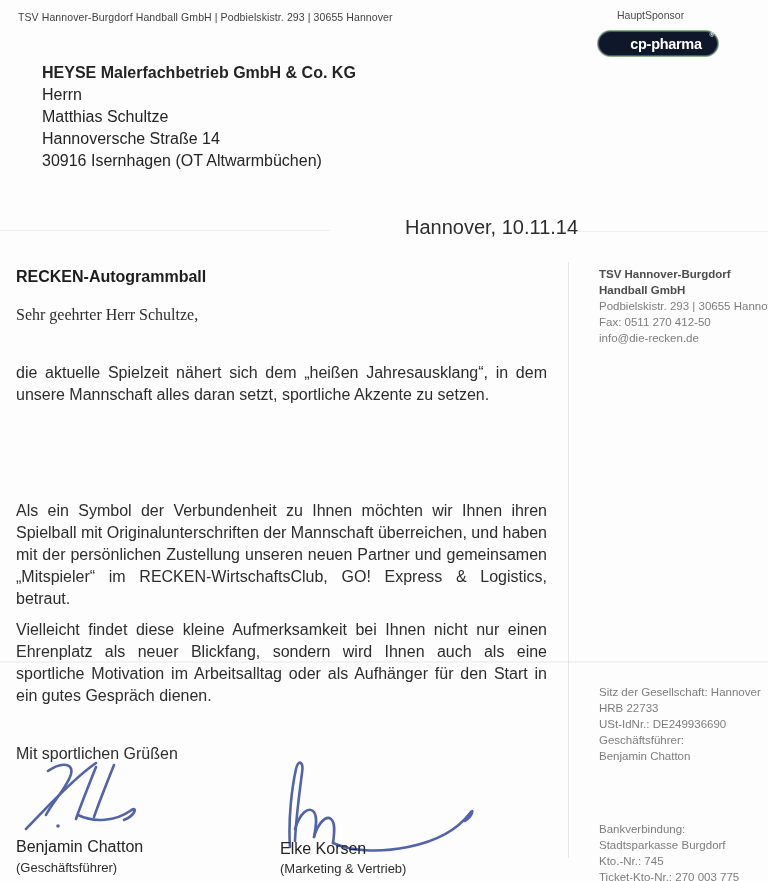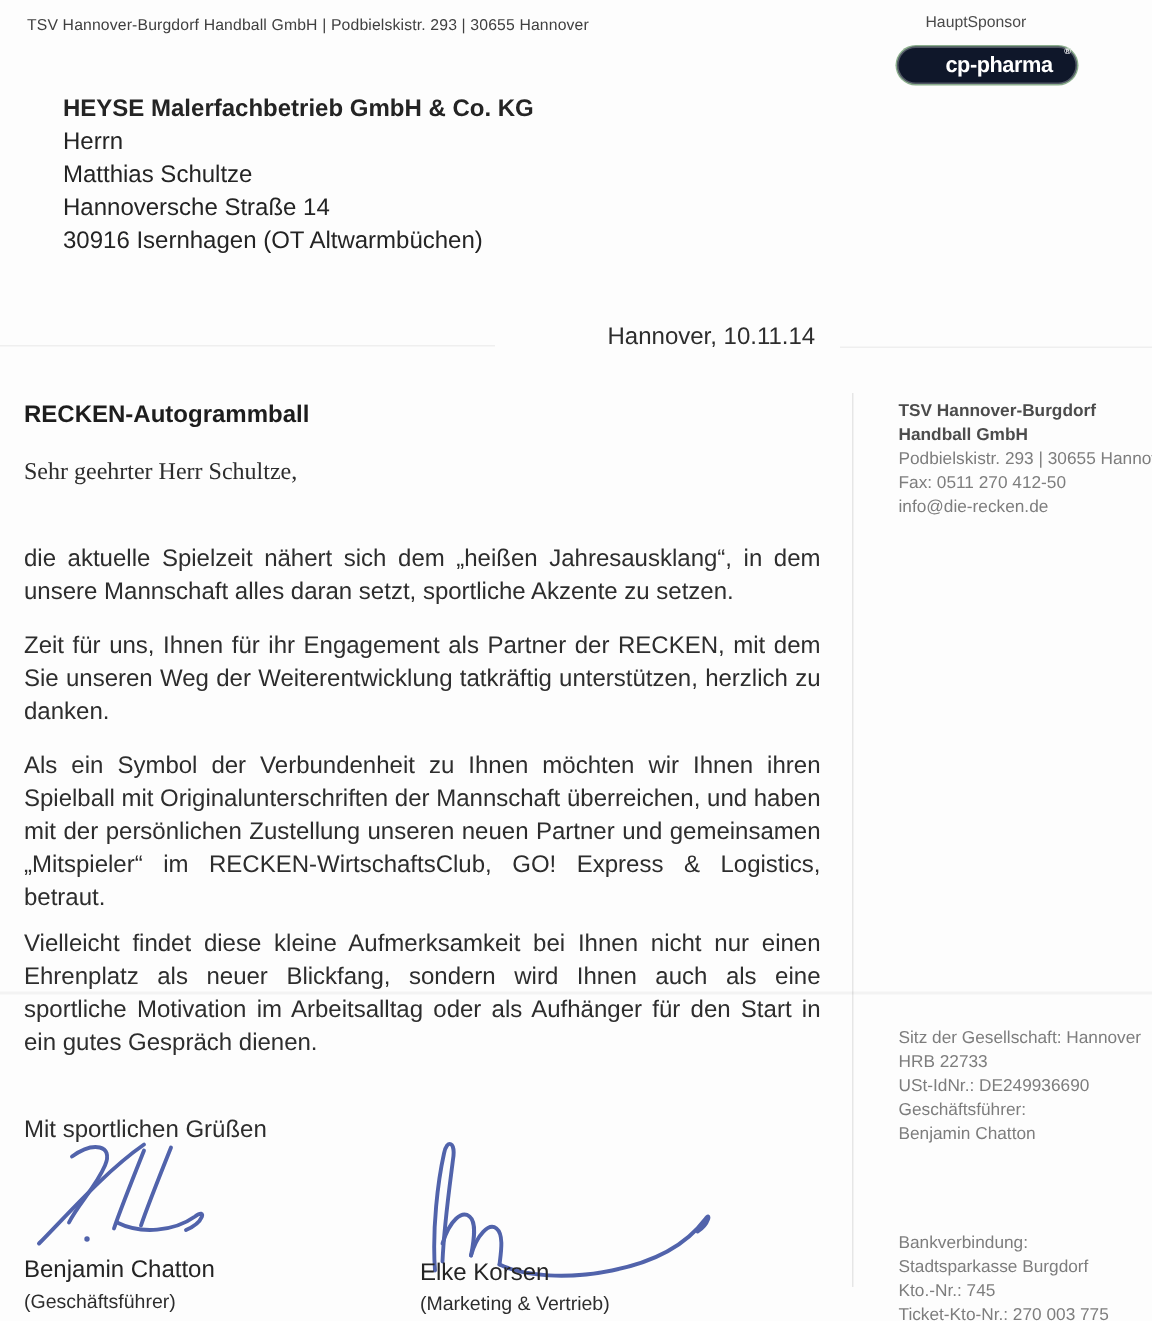--- a/index.html
+++ b/index.html
@@ -26,21 +26,21 @@
   .sponsor-logo .logo-text{
     color:#ffffff;font-weight:bold;font-size:14.5px;letter-spacing:-.3px;
     transform:scaleY(1.02);
   }
   .sponsor-logo .reg{position:absolute;top:1px;right:4px;color:#ffffff;font-size:6px;font-weight:bold;}
 
   
   .recipient{top:62px;left:18px;font-size:16px;line-height:22px;color:#242424;margin-left:24px;}
   .recipient .company{font-weight:bold;}
 
-  .dateline{top:216px;left:405px;font-size:16px;color:#2d2d2d;white-space:nowrap;}
+  .dateline{top:216px;left:405px;font-size:20px;color:#2d2d2d;white-space:nowrap;}
 
   
   .subject{top:268px;left:16px;font-size:16px;font-weight:bold;color:#1d1d1d;}
   .salutation{top:306px;left:16px;font-size:16px;font-family:Liberation Serif, serif;}
   .para{left:16px;width:531px;font-size:16px;line-height:22px;text-align:justify;color:#2d2d2d;}
   .p0{top:346px;} .p1{top:404px;} .p2{top:484px;} .p3{top:603px;}
   .p4{top:703px;text-align:left;}
   .closing{top:745px;left:16px;font-size:16px;}
 
   
@@ -88,21 +88,20 @@
     <div>Matthias Schultze</div>
     <div>Hannoversche Straße 14</div>
     <div>30916 Isernhagen (OT Altwarmbüchen)</div>
   </div>
 
   <div class="abs dateline">Hannover, 10.11.14</div>
 
   <div class="abs subject">RECKEN-Autogrammball</div>
   <div class="abs salutation">Sehr geehrter Herr Schultze,</div>
   <p class="abs para p0">die aktuelle Spielzeit nähert sich dem „heißen Jahresausklang“, in dem unsere Mannschaft alles daran setzt, sportliche Akzente zu setzen.</p>
-  <p class="abs para p1">Zeit für uns, Ihnen für ihr Engagement als Partner der RECKEN, mit dem Sie unseren Weg der Weiterentwicklung tatkräftig unterstützen, herzlich zu danken.</p>
   <p class="abs para p2">Als ein Symbol der Verbundenheit zu Ihnen möchten wir Ihnen ihren Spielball mit Originalunterschriften der Mannschaft überreichen, und haben mit der persönlichen Zustellung unseren neuen Partner und gemeinsamen „Mitspieler“ im RECKEN-WirtschaftsClub, GO! Express &amp; Logistics, betraut.</p>
   <p class="abs para p3">Vielleicht findet diese kleine Aufmerksamkeit bei Ihnen nicht nur einen Ehrenplatz als neuer Blickfang, sondern wird Ihnen auch als eine sportliche Motivation im Arbeitsalltag oder als Aufhänger für den Start in ein gutes Gespräch dienen.</p>
   <div class="abs closing">Mit sportlichen Grüßen</div>
 
   <svg class="abs sig-svg sig1" width="130" height="80" viewBox="0 0 130 80" fill="none">
     <g stroke="#3a4ea0" stroke-width="2.6" stroke-linecap="round" fill="none" opacity="0.88">
       <path d="M8,72 C24,56 52,24 78,6"></path>
       <path d="M30,14 C44,4 58,6 52,20 C46,34 34,46 28,58"></path>
       <path d="M78,10 C70,30 62,50 58,62"></path>
       <path d="M96,8 C88,28 80,48 76,60"></path>

